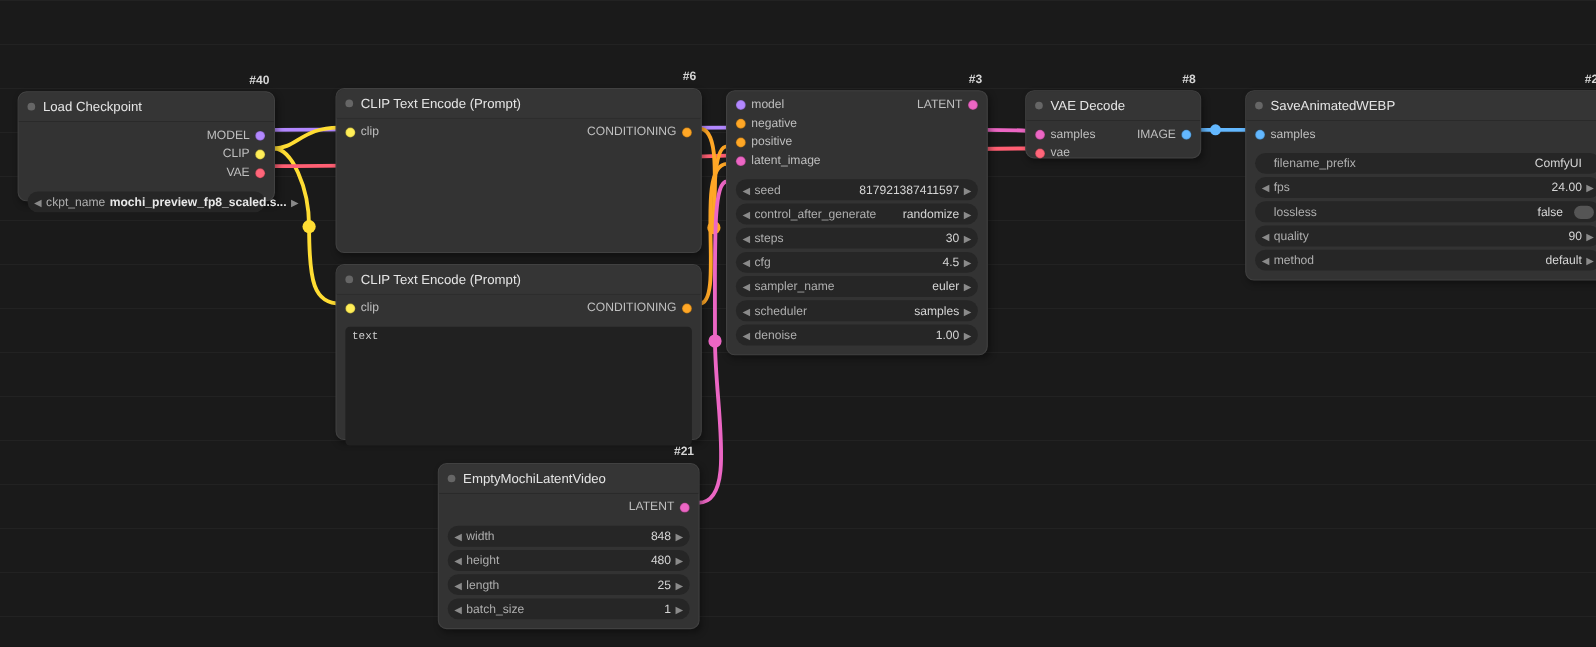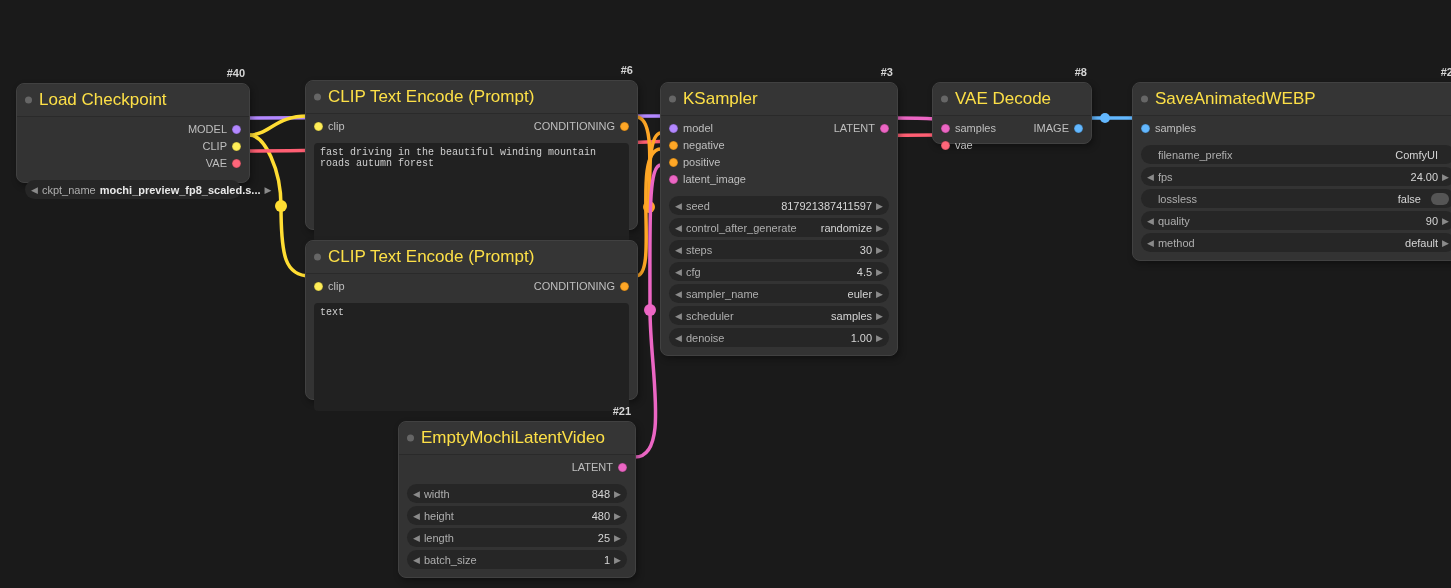--- a/index.html
+++ b/index.html
@@ -31,26 +31,26 @@
   .node-id {
     position: absolute;
     top: -17px;
     right: 4px;
     color: #d5d5d5;
     font-size: 11px;
     font-weight: bold;
   }
   .node-title {
     padding: 6px 10px 6px 22px;
-    color: #fde047;
+    color: #e5e5e5;
     border-bottom: 1px solid #2a2a2a;
     background: #353535;
     border-radius: 8px 8px 0 0;
     position: relative;
-    font-size: 17px;
+    font-size: 12px;
   }
   .node-title::before {
     content: "";
     position: absolute;
     left: 8px; top: 50%;
     width: 7px; height: 7px;
     border-radius: 50%;
     background: #666;
     transform: translateY(-50%);
   }
@@ -218,21 +218,20 @@
       <div class="slot-in">
         <span class="dot c-clip"></span>
             <span class="slot-label">clip</span>
       </div>
       <div class="slot-out">
         <span class="slot-label">CONDITIONING</span>
             <span class="dot c-cond"></span>
       </div>
     </div>
   </div>
-  <div class="textarea" style="height:100px;">fast driving in the beautiful winding mountain roads autumn forest</div>
 </div>
 
 <div class="node" style="left:305px; top:240px; width:333px; height:160px;">
   <div class="node-title">CLIP Text Encode (Prompt)</div>
   <div class="slots">
     <div class="slot-row">
       <div class="slot-in">
         <span class="dot c-clip"></span>
             <span class="slot-label">clip</span>
       </div>
@@ -283,21 +282,20 @@
           <span class="wlabel">batch_size</span>
       <span class="spacer"></span>
           <span class="wval">1</span>
           <span class="arrow">▶</span>
     </div>
   </div>
 </div>
 
 <div class="node" style="left:660px; top:82px; width:238px;">
   <div class="node-id">#3</div>
-  <div class="node-title">KSampler</div>
   <div class="slots">
     <div class="slot-row">
       <div class="slot-in">
         <span class="dot c-model"></span>
             <span class="slot-label">model</span>
       </div>
       <div class="slot-out">
         <span class="slot-label">LATENT</span>
             <span class="dot c-latent"></span>
       </div>

